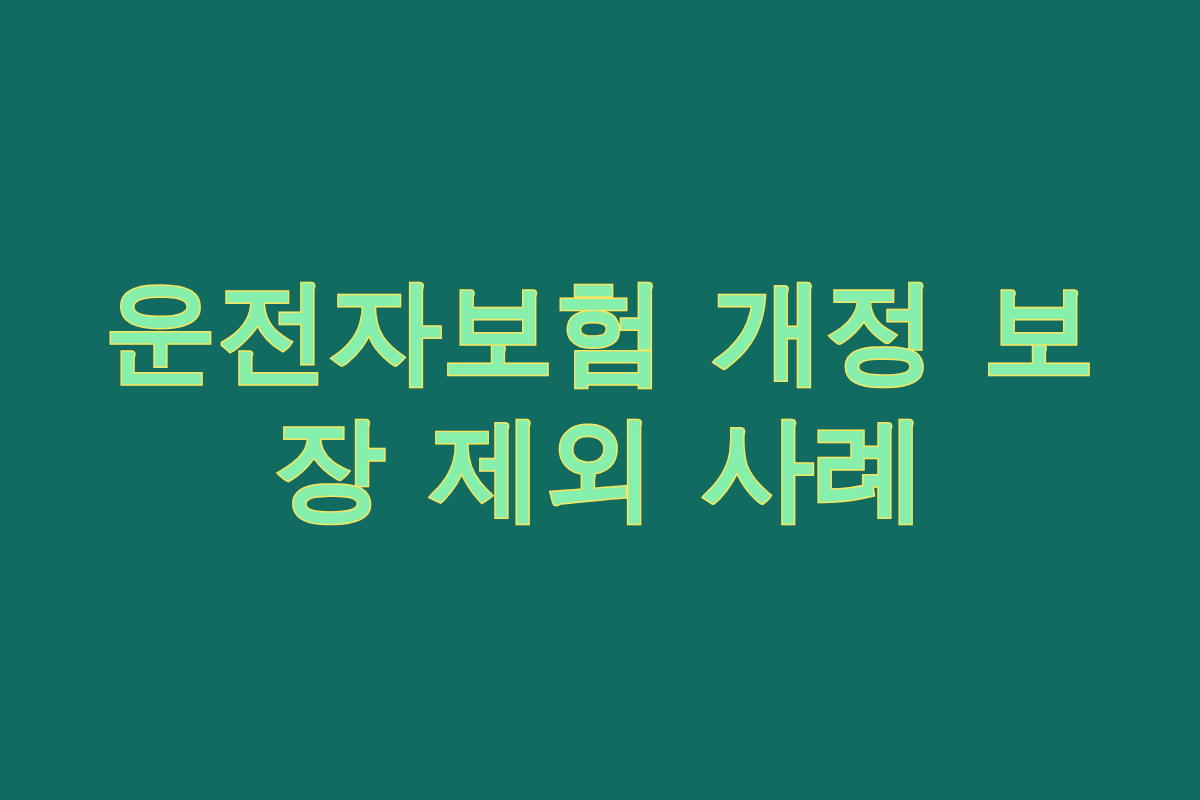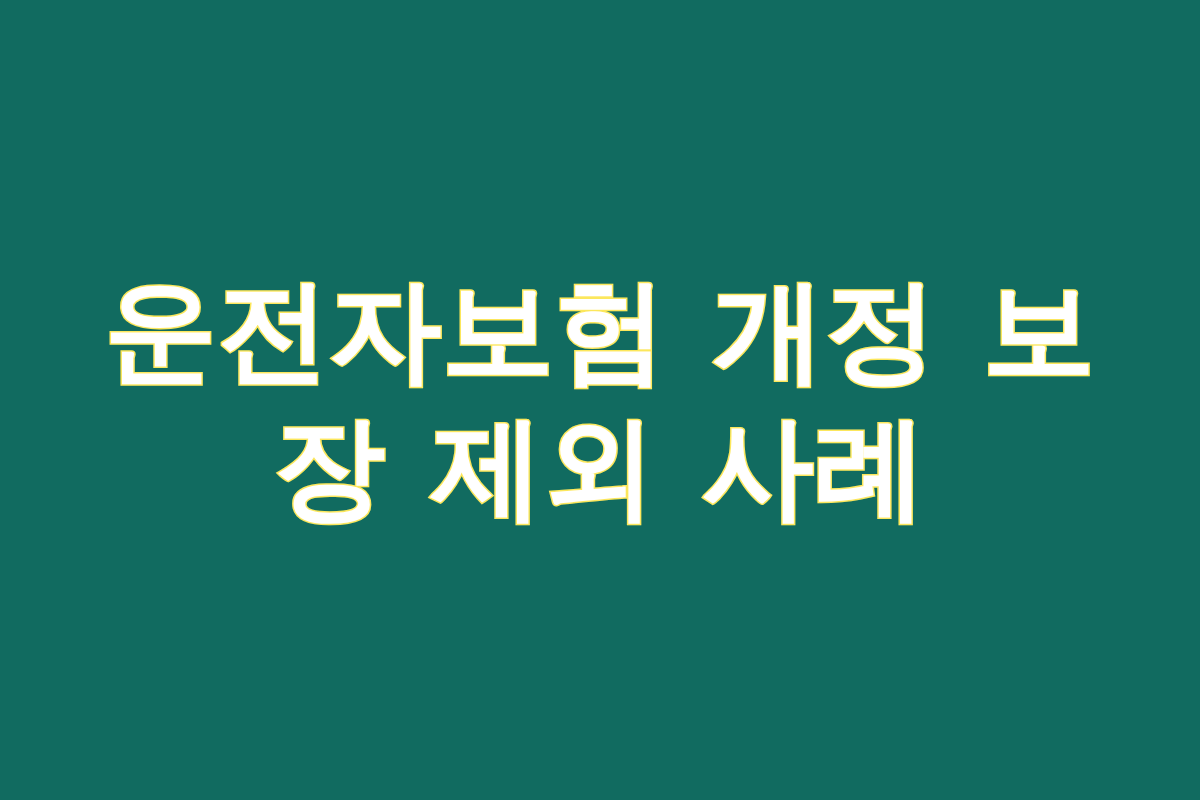--- a/index.html
+++ b/index.html
@@ -49,17 +49,17 @@
     text-rendering: geometricPrecision;
   }
 </style>
 </head>
 <body>
 
 <div class="poster" style="background-color: rgb(17, 107, 96);">
 
   <div class="title-block">
 
-    <h1 class="title-text" style="color: #ffffff; -webkit-text-stroke: 3px rgb(252, 231, 92);">운전자보험 개정 보장 제외 사례</h1>
+    <h1 class="title-text" style="color: #86efac; -webkit-text-stroke: 3px rgb(252, 231, 92);">운전자보험 개정 보장 제외 사례</h1>
 
   </div>
 
 </div>
 
 </body></html>

